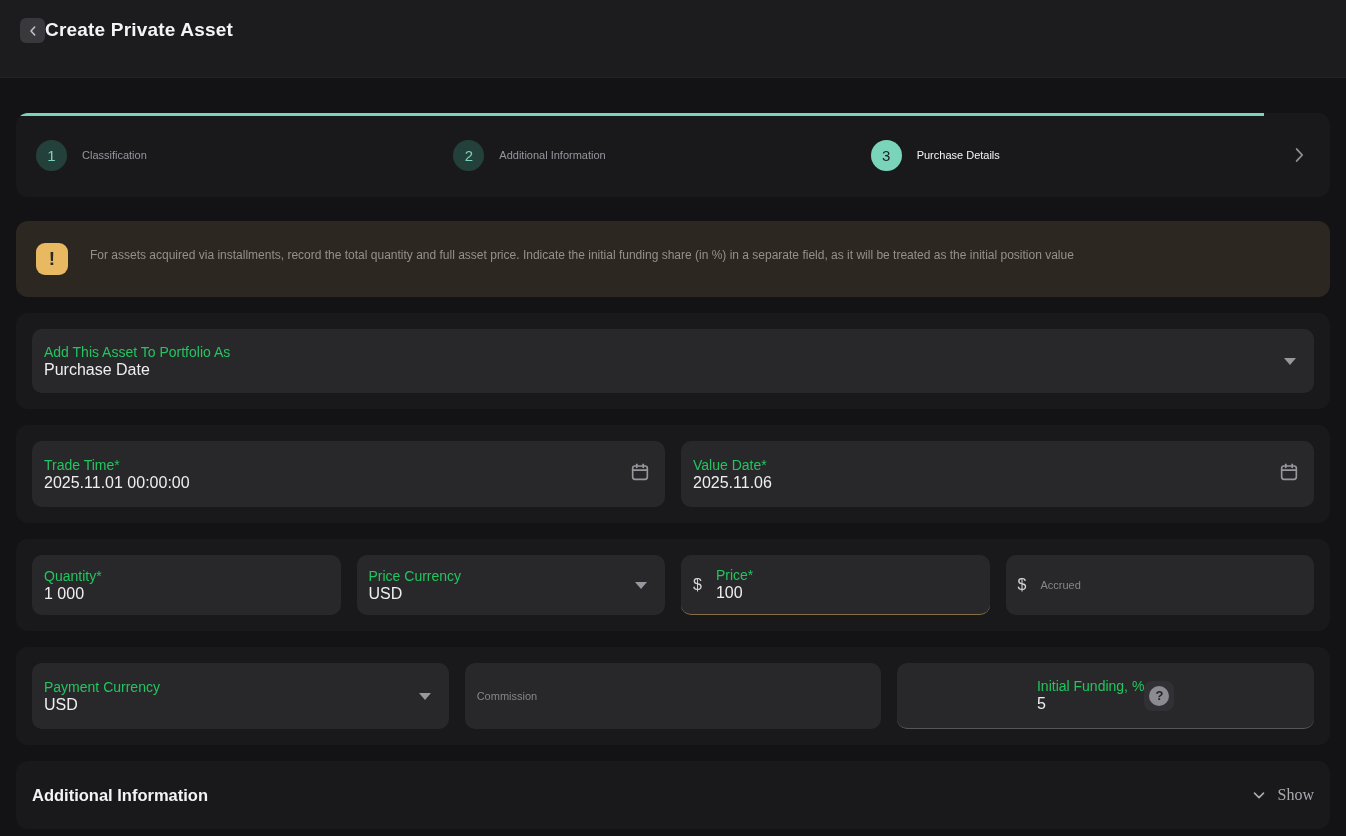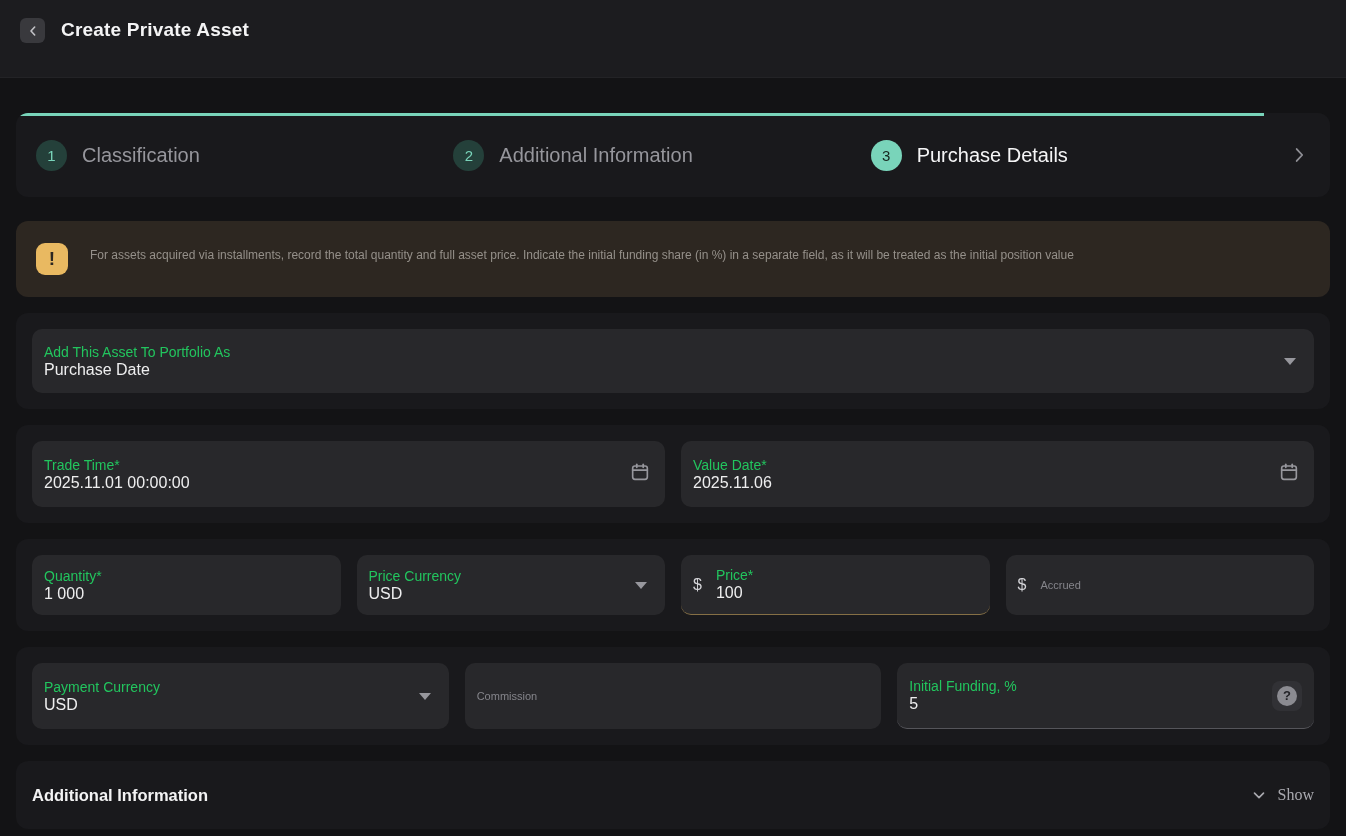--- a/index.html
+++ b/index.html
@@ -6,21 +6,21 @@
   html,body { width:1346px; height:836px; }
   body {
     background:#131315;
     font-family:"Liberation Sans", sans-serif;
     color:#eeeeef;
     overflow:hidden;
   }
   
   .header {
     height:78px; background:#1c1c1f;
-    display:flex; align-items:flex-start; gap:16px;
+    display:flex; align-items:flex-start; gap:0;
     padding:18px 20px 0 20px;
     border-bottom:1px solid #232326;
   }
   .back-btn {
     width:25px; height:25px; border:none; border-radius:6px;
     background:#39393d; color:#c2c2c6;
     display:flex; align-items:center; justify-content:center;
     cursor:pointer; flex:none;
   }
   .page-title { font-size:19px; font-weight:700; color:#f4f4f5; letter-spacing:.2px; padding-top:1px; }
@@ -33,21 +33,21 @@
   .stepper { height:84px; position:relative; overflow:hidden; margin-bottom:24px; }
   .progress-bar { position:absolute; top:0; left:0; height:3px; width:95.3%; }
   .steps { display:flex; align-items:center; height:100%; padding:0 20px; }
   .step { display:flex; align-items:center; gap:15px; flex:1; cursor:pointer; }
   .step-num {
     width:31px; height:31px; border-radius:50%; flex:none;
     display:flex; align-items:center; justify-content:center; font-size:15px;
   }
   .step-num.done { background:#24403a; color:#79d4ba; }
   .step-num.active { background:#79d4ba; color:#17271f; }
-  .step-label { font-size:20px; color:#96969c; }
+  .step-label { font-size:11px; color:#96969c; }
   .step.is-active .step-label { color:#f5f5f6; font-weight:500; }
   .next-icon { color:#8d8d93; display:flex; align-items:center; cursor:pointer; }
 
   
   .banner {
     background:#2d2721; border-radius:12px;
     display:flex; align-items:flex-start; gap:22px;
     padding:22px 20px; margin-bottom:16px;
   }
   .warn-icon {
@@ -79,21 +79,21 @@
     border-top:7px solid #97979d;
     margin-right:6px;
   }
   .cal-icon { color:#97979d; flex:none; margin-right:2px; }
   .grid2 { display:grid; grid-template-columns:1fr 1fr; gap:16px; }
   .grid4 { display:grid; grid-template-columns:repeat(4,1fr); gap:16px; }
   .grid3 { display:grid; grid-template-columns:repeat(3,1fr); gap:16px; }
   .money { display:flex; align-items:center; gap:14px; }
   .dollar { color:#d4d4d8; font-size:16px; font-weight:500; }
   .price-underline { border-bottom:1px solid #856f45; }
-  .gray-underline { border-bottom:1px solid #55555a; }
+  .gray-underline { border-bottom:1px solid #55555a;justify-content:center; }
   .help-btn {
     width:30px; height:30px; border-radius:8px; border:none; flex:none;
     background:#313135; display:flex; align-items:center; justify-content:center;
     cursor:pointer;
   }
   .help-circle {
     width:20px; height:20px; border-radius:50%;
     background:#8b8b91; color:#232327;
     font-size:13px; font-weight:700;
     display:flex; align-items:center; justify-content:center;

